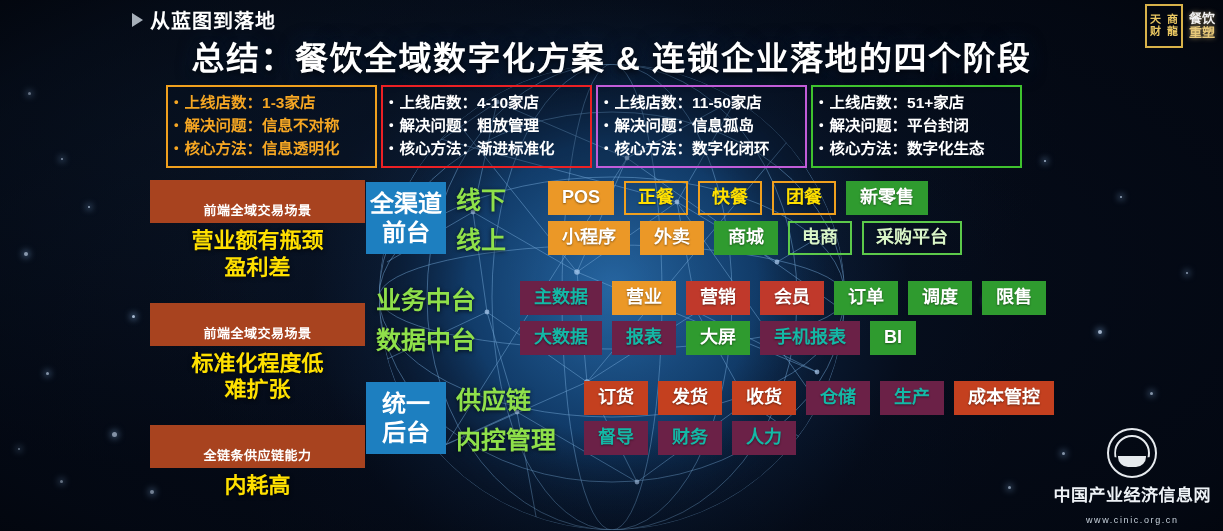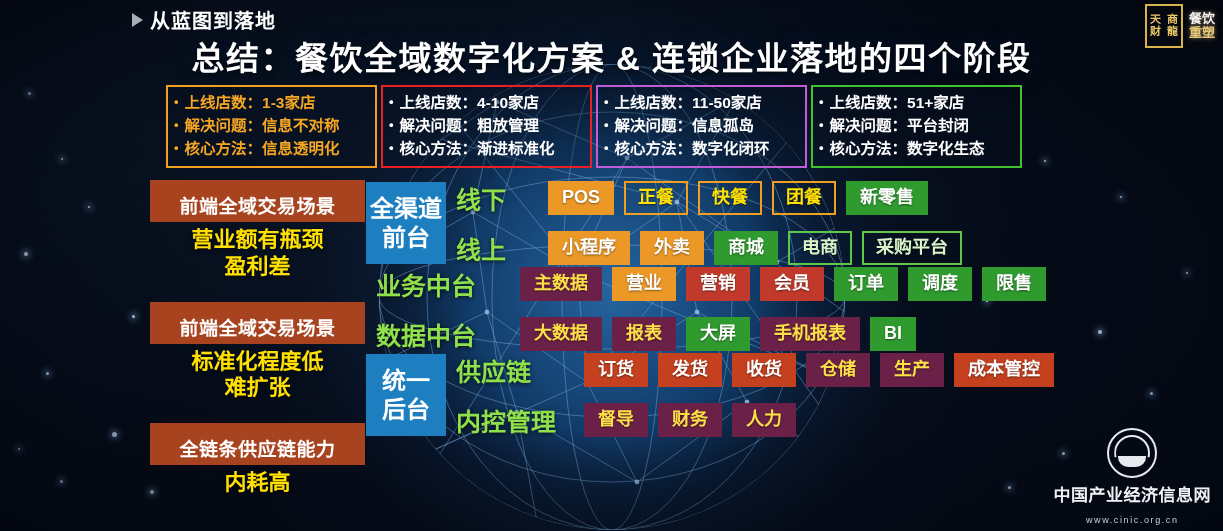--- a/index.html
+++ b/index.html
@@ -67,48 +67,48 @@
   .stage.s2{border-color:#ec2024}
   .stage.s2 li{color:#ffffff}
   .stage.s3{border-color:#c15cd8}
   .stage.s3 li{color:#ffffff}
   .stage.s4{border-color:#3fc22e}
   .stage.s4 li{color:#ffffff}
 
   
   .leftcol{position:absolute;left:150px;top:180px;width:215px;}
   .lblock{margin-bottom:21px;text-align:center;}
-  .lhead{background:#a8431f;color:#ffffff;font-size:19px;font-weight:700;
-    padding:11px 6px 4px;letter-spacing:.5px;display:block;}
+  .lhead{background:#a8431f;color:#ffffff;font-size:13px;font-weight:700;
+    padding:20px 6px 4px;letter-spacing:.5px;display:block;}
   .lbody{color:#ffe000;font-size:22px;font-weight:700;line-height:1.22;
     margin-top:5px;text-shadow:0 1px 4px rgba(0,0,0,.8)}
 
   
   .rows{position:absolute;left:366px;top:182px;}
-  .row{display:flex;align-items:stretch;margin-bottom:4px;}
+  .row{display:flex;align-items:stretch;margin-bottom:28px;}
   .rowtag{background:#1d7fc0;color:#ffffff;width:80px;box-sizing:border-box;
     display:flex;flex-direction:column;align-items:center;justify-content:center;
     font-size:24px;font-weight:700;line-height:1.22;padding:4px 0;}
-  .rowbody{display:flex;flex-direction:column;justify-content:center;gap:18px;
+  .rowbody{display:flex;flex-direction:column;justify-content:center;gap:8px;
     margin-left:10px;}
   .subrow{display:flex;align-items:center;gap:10px;height:32px;}
   .sublabel{color:#8fe04a;font-size:25px;font-weight:700;white-space:nowrap;
     text-shadow:0 1px 4px rgba(0,0,0,.75)}
   .r1 .sublabel{width:82px}
   .r2 .sublabel{width:134px}
   .r3 .sublabel{width:118px}
   .chips{display:flex;align-items:center;gap:10px;}
   .chip{font-size:18px;font-weight:700;padding:4px 12px 5px;white-space:nowrap;
     box-sizing:border-box;line-height:1.18;border:2px solid transparent;
     text-shadow:0 1px 2px rgba(0,0,0,.45)}
   .c-orange{background:#eb9827;color:#ffffff}
   .c-orange-o{background:transparent;border-color:#f0a01e;color:#ffe000}
   .c-green{background:#2f9b2f;color:#ffffff}
   .c-green-o{background:transparent;border-color:#5cc94a;color:#d9f5c8}
-  .c-purple{background:#6b2147;color:#fde047}
+  .c-purple{background:#6b2147;color:#14b8a6}
   .c-red{background:#c0392b;color:#ffffff}
   .c-redorange{background:#c4401f;color:#ffffff}
 </style>
 </head>
 <body>
 
 <div id="stage">
 
   <div class="globe">
     <svg width="470" height="470" viewBox="0 0 470 470" aria-hidden="true">

